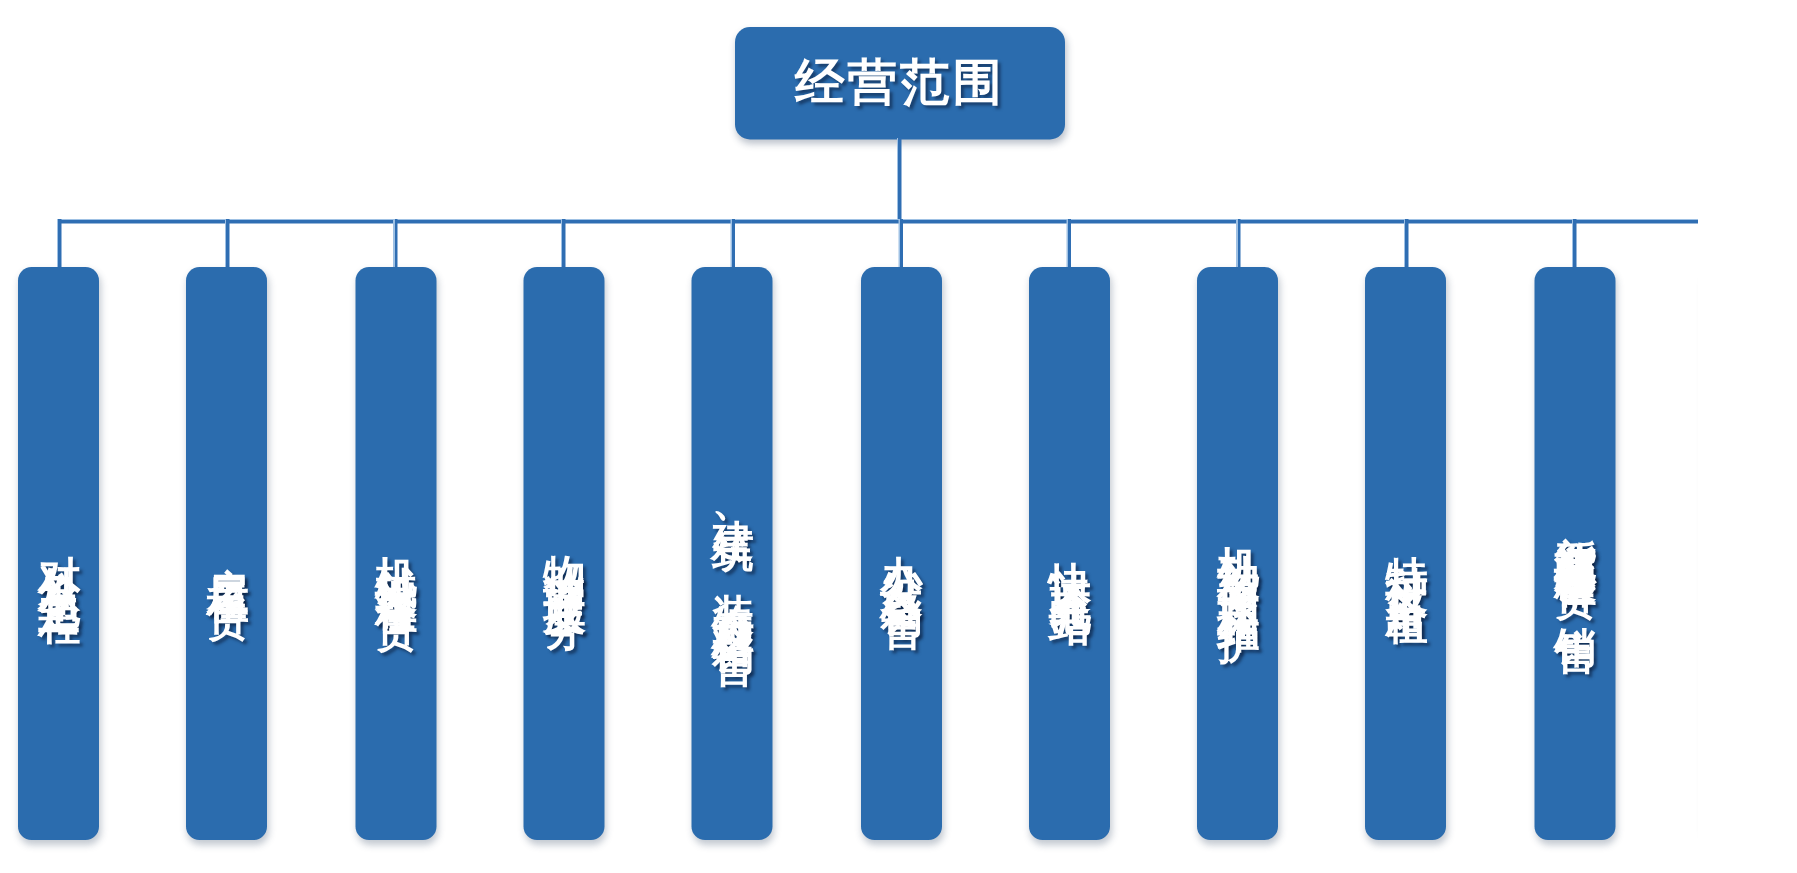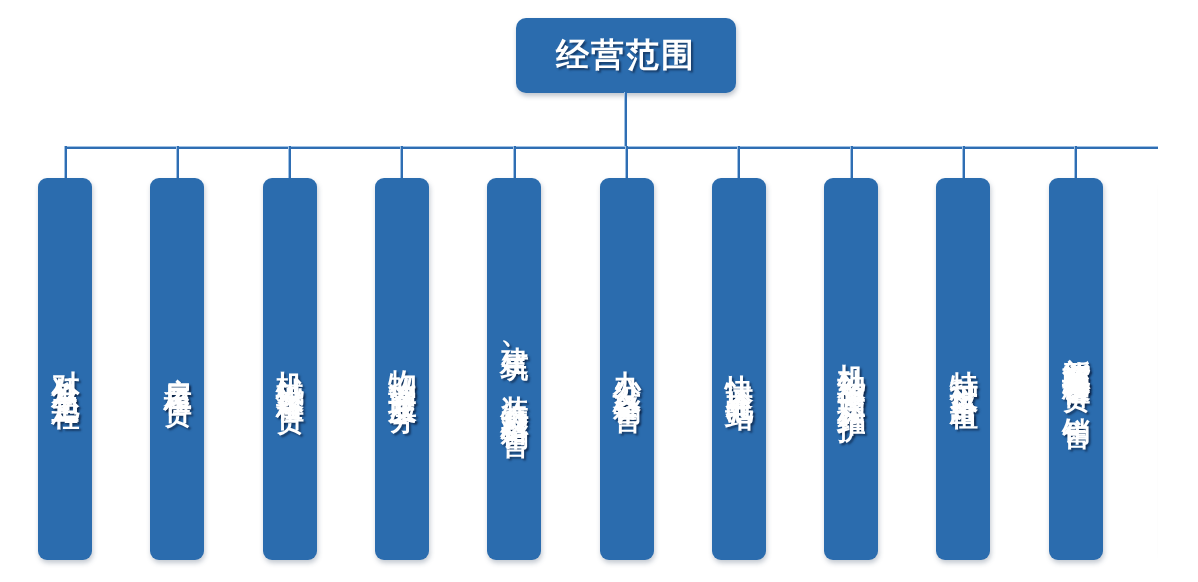--- a/index.html
+++ b/index.html
@@ -12,21 +12,20 @@
   * { margin: 0; padding: 0; box-sizing: border-box; }
   html, body { background: var(--bg); }
   body { font-family: "Liberation Sans", sans-serif; }
 
   .canvas {
     position: relative;
     width: 1132px;
     height: 582px;
     background: var(--bg);
     overflow: hidden;
-    margin-left: 26px;
   }
 
   
   .root-box {
     position: absolute;
     left: 490px;
     top: 18px;
     width: 220px;
     height: 75px;
     background: var(--node-fill);

